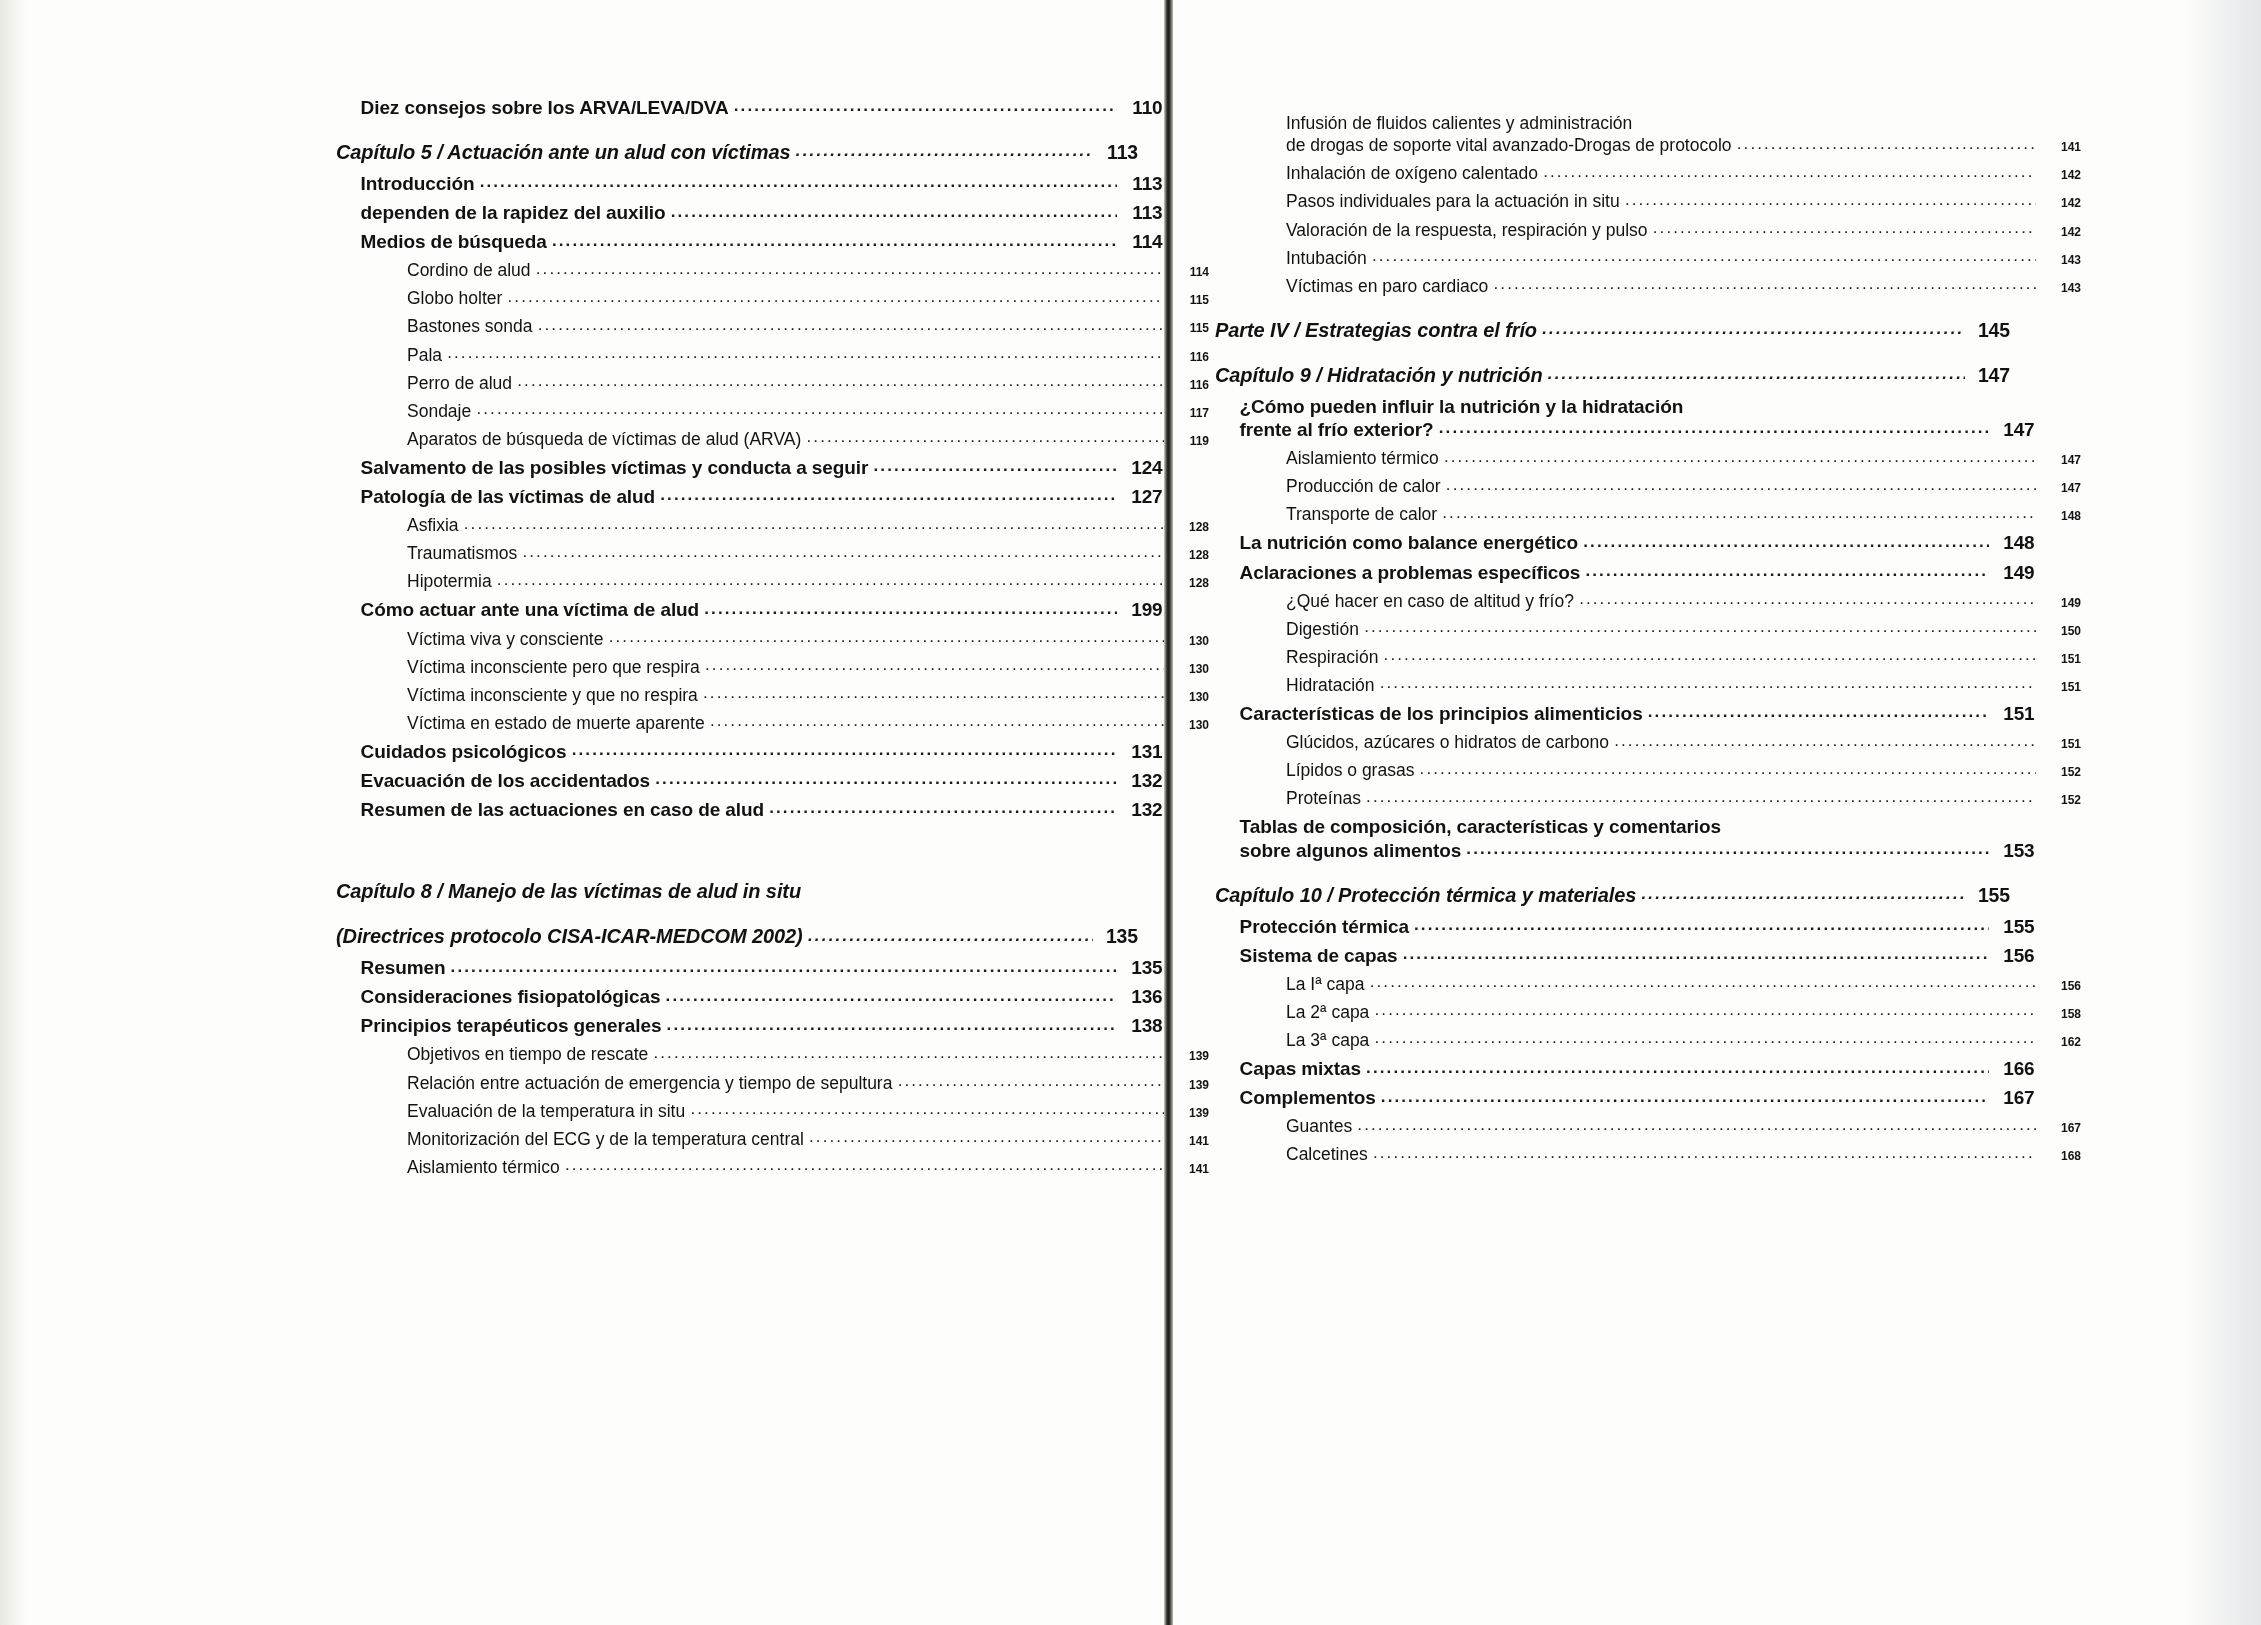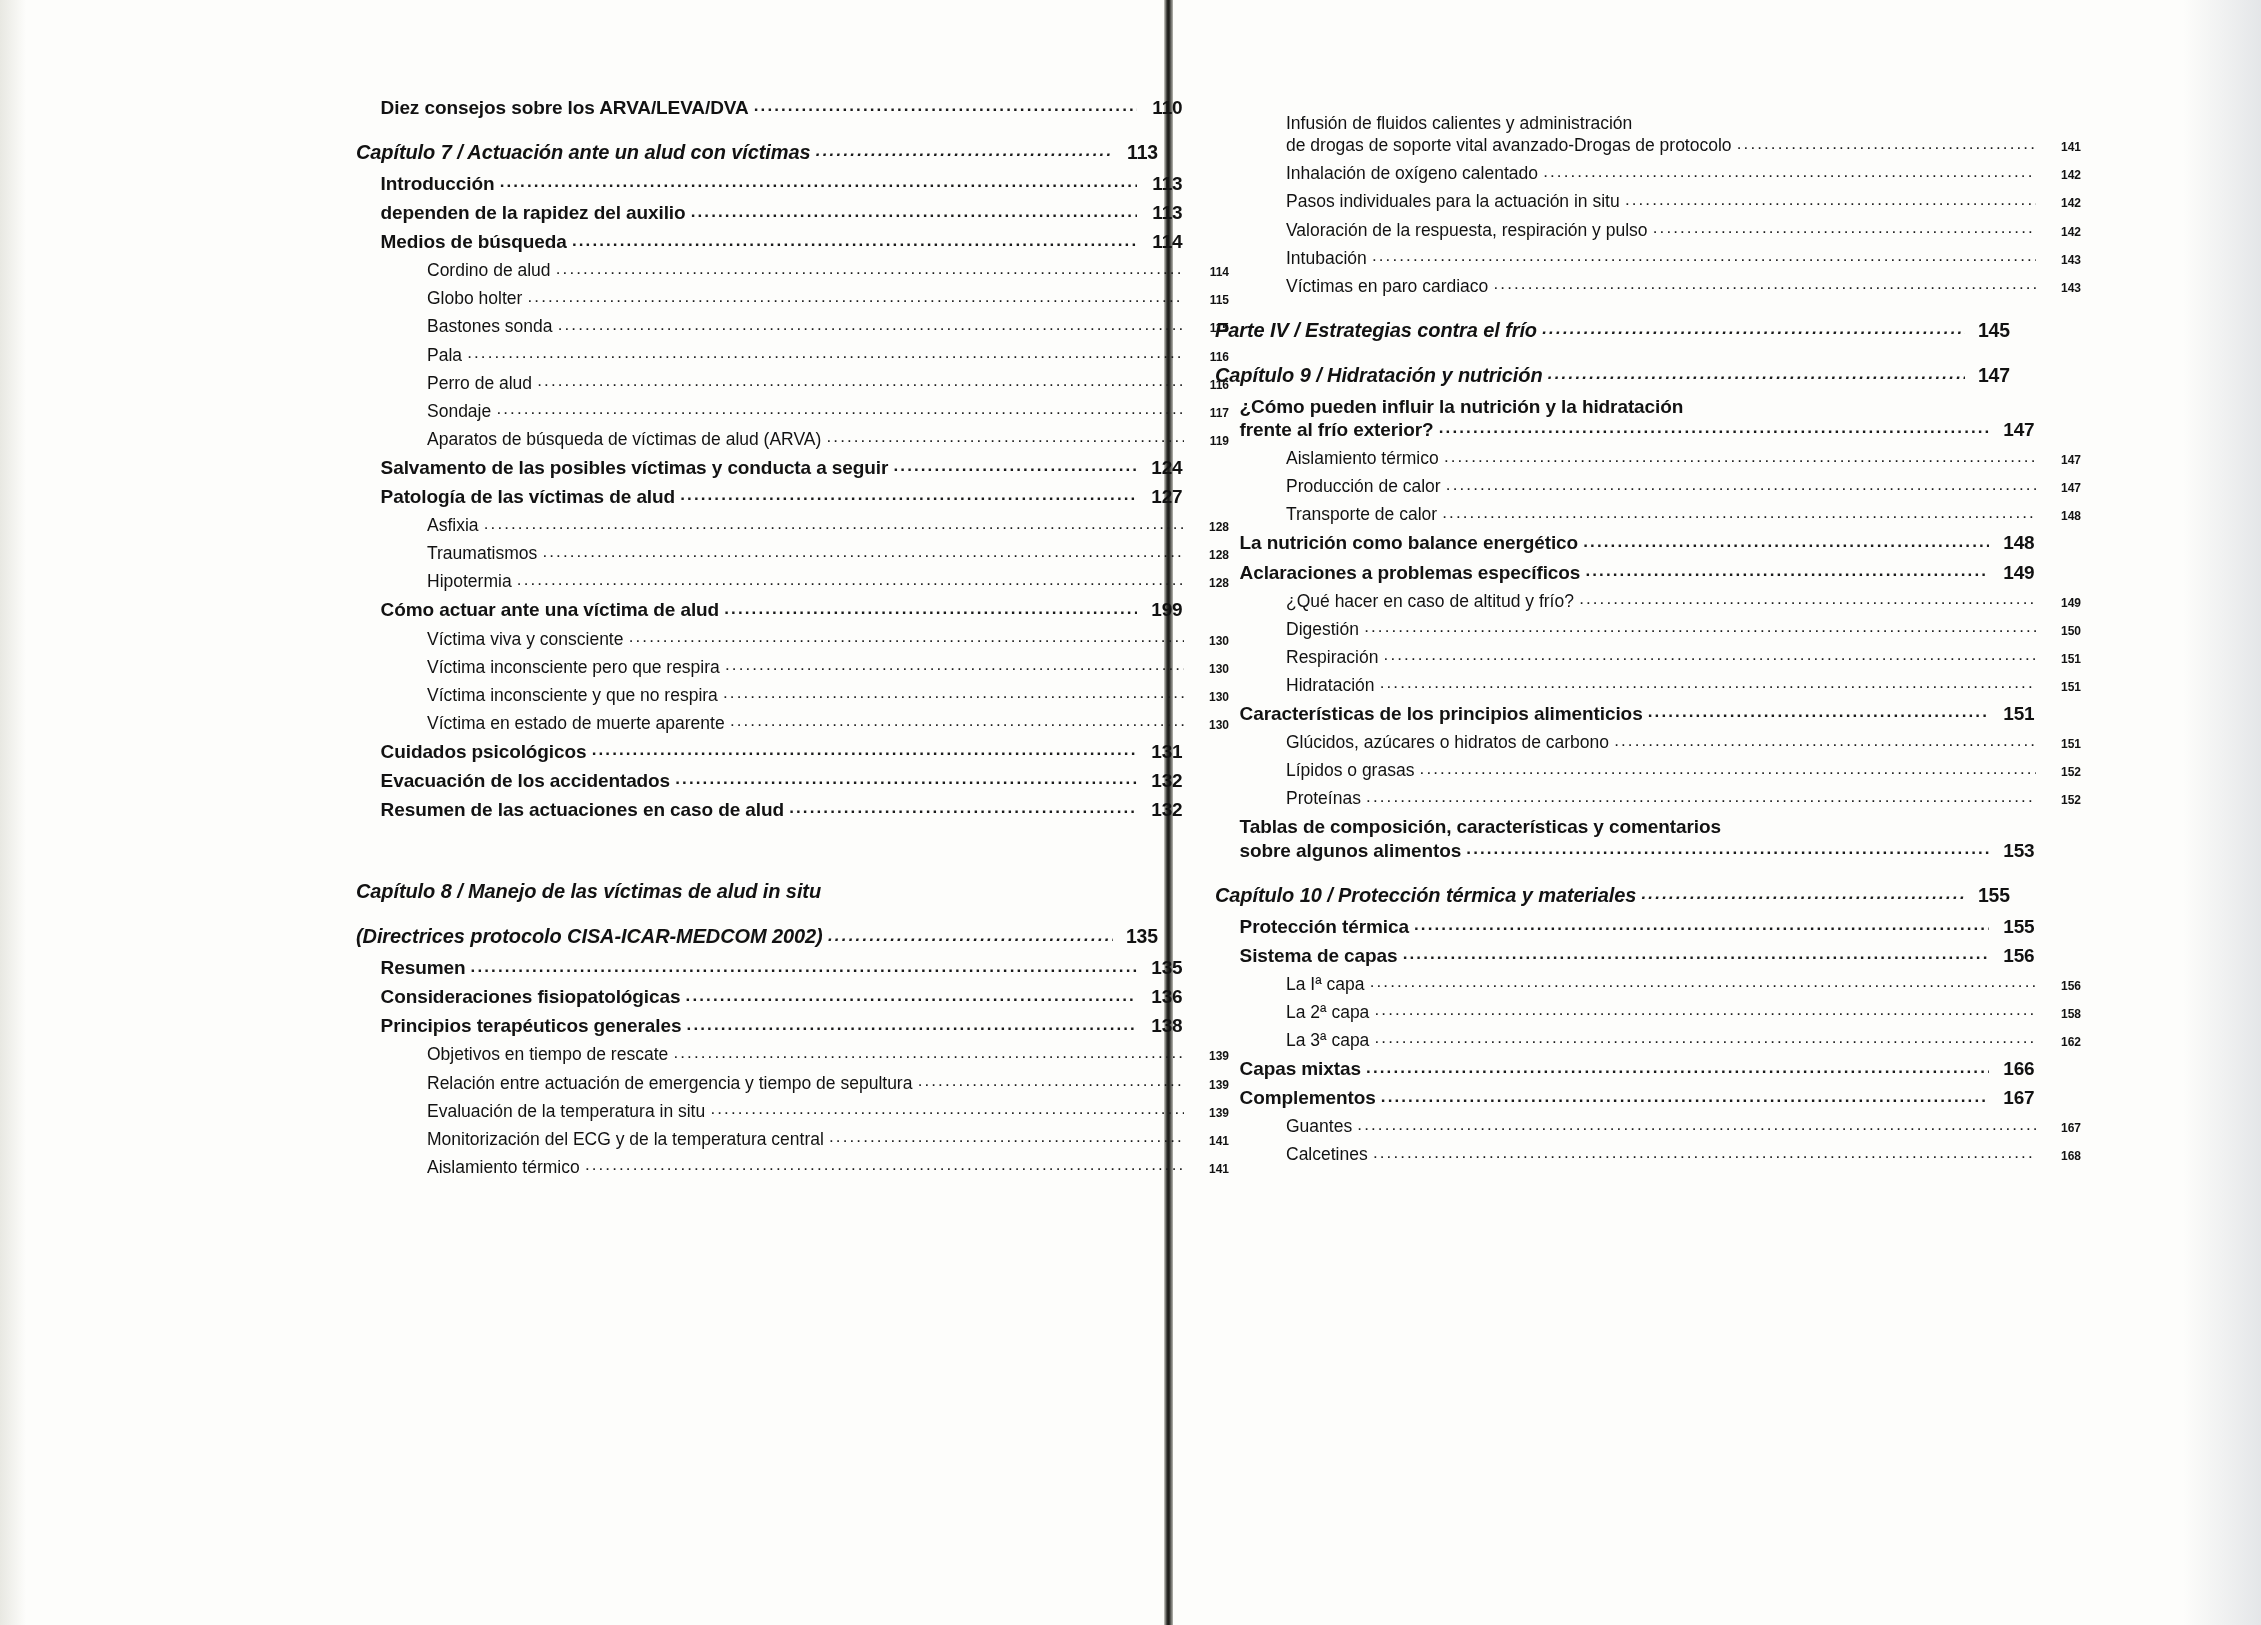--- a/index.html
+++ b/index.html
@@ -38,21 +38,21 @@
     position: absolute;
     top: 0; bottom: 0; right: 0; width: 78px;
     background: linear-gradient(to left, #e4e6e8, #fdfdfb);
   }
 
   .column {
     position: absolute;
     top: 0;
     bottom: 0;
   }
-  .col-left  { left: 356px;  width: 802px; }
+  .col-left  { left: 336px;  width: 802px; }
   .col-right { left: 1215px; width: 795px; }
 
   .toc {
     position: absolute;
     top: 97px;
     left: 0;
     right: 0;
   }
 
   
@@ -134,21 +134,21 @@
   <div class="gutter"></div>
 
   <div class="column col-left">
     <div class="toc" id="toc-left">
         <div class="entry lvl-1">
           <span class="txt">Diez consejos sobre los ARVA/LEVA/DVA</span>
           <span class="dots">................................................................................................................................................................................................................................................................................................................................................................................................................</span>
           <span class="pg">110</span>
         </div>
         <div class="entry lvl-part">
-          <span class="txt">Capítulo 7 / Actuación ante un alud con víctimas</span>
+          <span class="txt">Capítulo 5 / Actuación ante un alud con víctimas</span>
           <span class="dots">................................................................................................................................................................................................................................................................................................................................................................................................................</span>
           <span class="pg">113</span>
         </div>
         <div class="entry lvl-1">
           <span class="txt">Introducción</span>
           <span class="dots">................................................................................................................................................................................................................................................................................................................................................................................................................</span>
           <span class="pg">113</span>
         </div>
         <div class="entry lvl-1">
           <span class="txt">dependen de la rapidez del auxilio</span>

